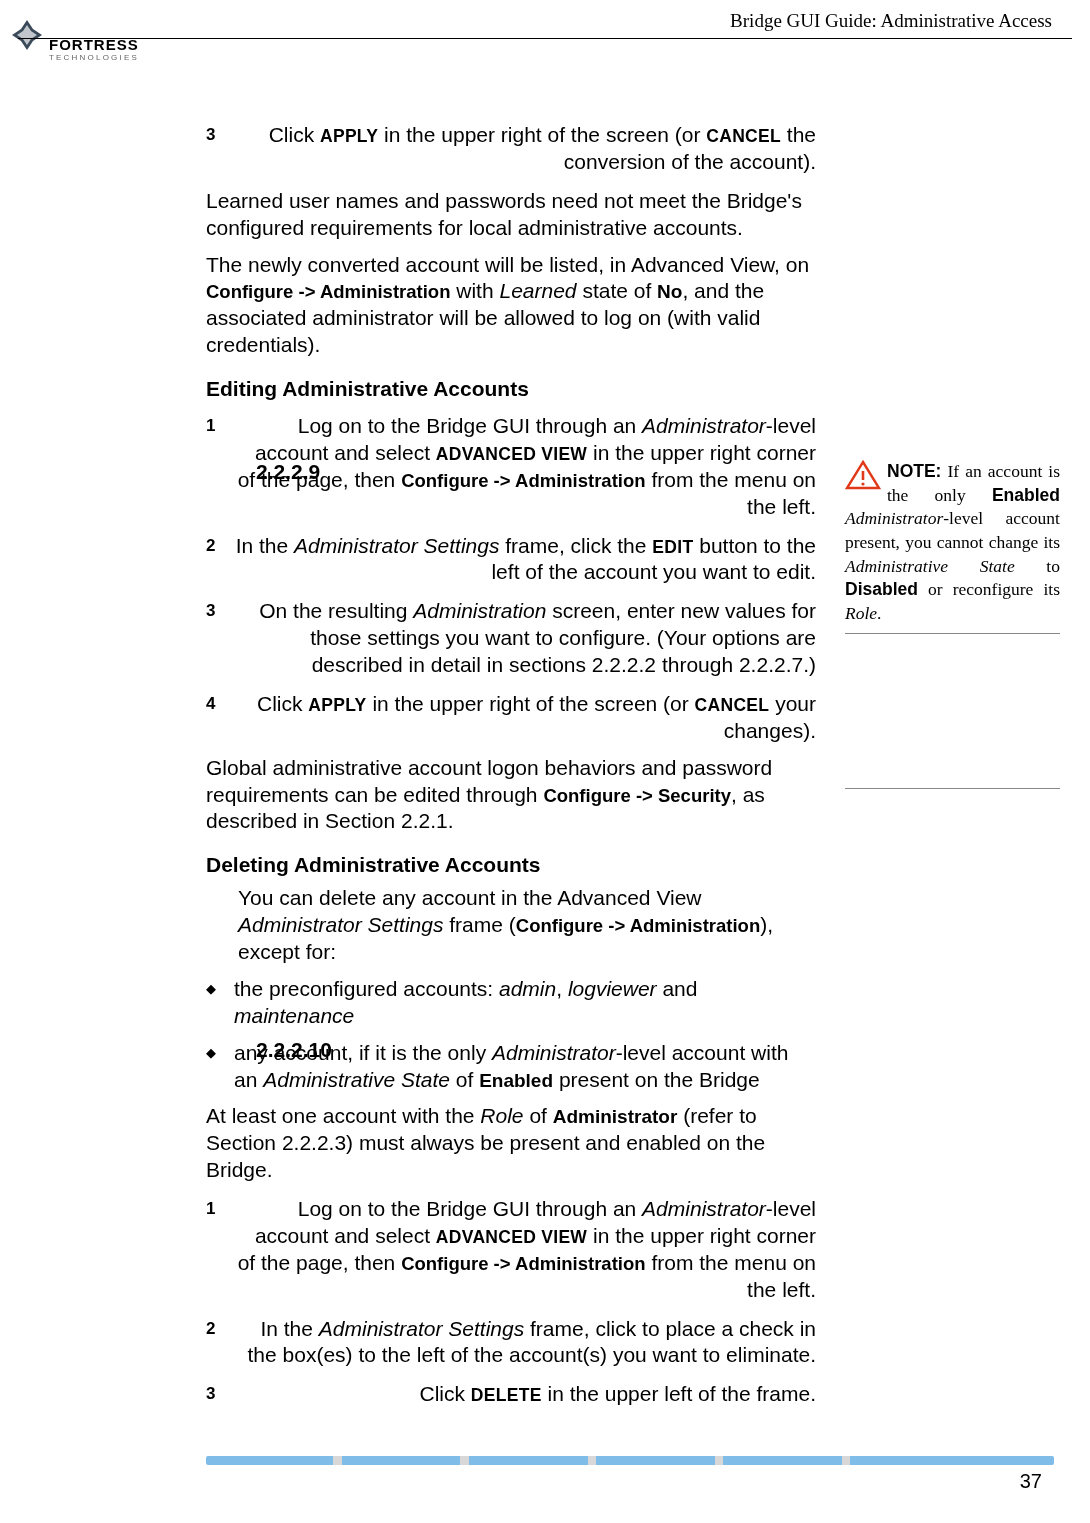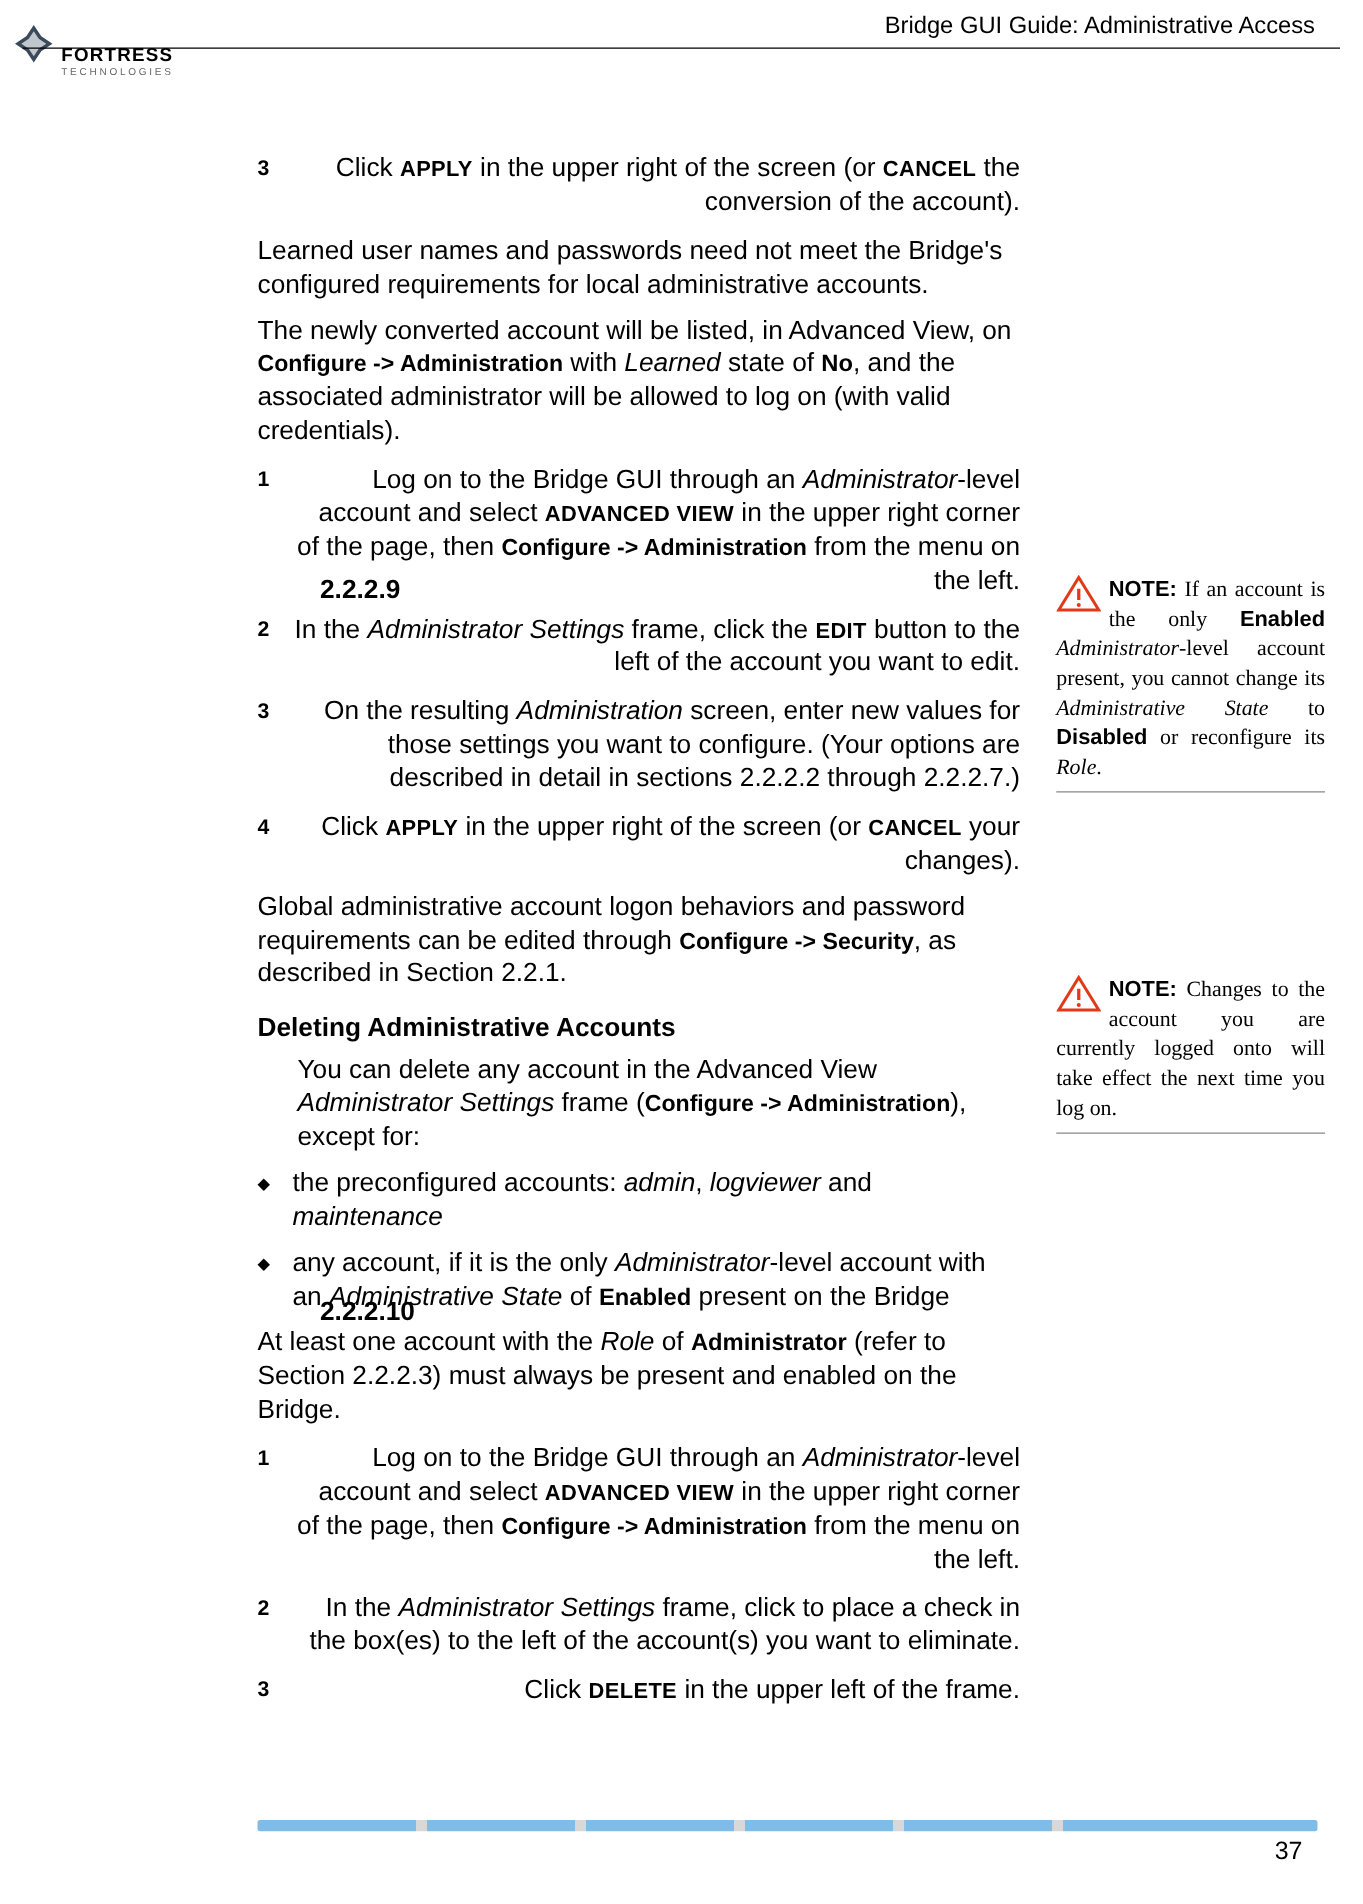--- a/index.html
+++ b/index.html
@@ -26,21 +26,21 @@
       position: absolute;
       top: 10px;
       left: 0;
       right: 0;
       border-bottom: 1px solid #000;
       width: calc(100% - 36px);
       margin-left: 18px;
       padding-bottom: 6px;
       text-align: right;
       font-size: 19px;
-      font-family: Liberation Sans, sans-serif;
+      font-family: Liberation Serif, serif;
     }
     .header-text { padding-right: 20px; }
     .main-col {
       position: absolute;
       left: 206px;
       top: 110px;
       width: 610px;
     }
     .section-num {
       position: absolute;
@@ -141,20 +141,21 @@
 
   <div class="step">
     <div class="num">3</div>
     <div class="body"><span>Click </span><span class="smallcaps">APPLY</span><span> in the upper right of the screen (or </span><span class="smallcaps">CANCEL</span><span> the conversion of the account).</span></div>
   </div>
 
   <div class="para">Learned user names and passwords need not meet the Bridge's configured requirements for local administrative accounts.</div>
 
   <div class="para" style="margin-top:10px;"><span>The newly converted account will be listed, in Advanced View, on </span><span class="menupath">Configure -&gt; Administration</span><span> with </span><span class="italic">Learned</span><span> state of </span><span class="bold-sans">No</span><span>, and the associated administrator will be allowed to log on (with valid credentials).</span></div>
 
+  <div class="h2"><span>Editing Administrative Accounts</span></div>
   <div class="section-num" style="top:350px;">2.2.2.9</div>
 
 
   <div class="step">
     <div class="num">1</div>
     <div class="body"><span>Log on to the Bridge GUI through an </span><span class="italic">Administrator</span><span>-level account and select </span><span class="smallcaps">ADVANCED VIEW</span><span> in the upper right corner of the page, then </span><span class="menupath">Configure -&gt; Administration</span><span> from the menu on the left.</span></div>
   </div>
 
   <div class="step">
     <div class="num">2</div>
@@ -215,27 +216,17 @@
           <line x1="18" y1="11" x2="18" y2="20" stroke="#e03a1a" stroke-width="2.6"></line>
           <circle cx="18" cy="24" r="1.6" fill="#e03a1a"></circle>
         </svg>
     </span>
     <span class="note-head">NOTE:</span><span> If an account is the only </span><span class="note-head">Enabled</span><span> </span><span class="italic">Administrator</span><span>-level account present, you cannot change its </span><span class="italic">Administrative State</span><span> to </span><span class="note-head">Disabled</span><span> or reconfigure its </span><span class="italic">Role</span><span>.</span>
   </div>
   <hr>
 </div>
 
 <div class="side-col" style="top:780px;">
-  <div>
-    <span class="note-icon">
-      <svg width="36" height="30" viewBox="0 0 36 30">
-          <polygon points="18,2 34,28 2,28" fill="none" stroke="#e03a1a" stroke-width="2.4"></polygon>
-          <line x1="18" y1="11" x2="18" y2="20" stroke="#e03a1a" stroke-width="2.6"></line>
-          <circle cx="18" cy="24" r="1.6" fill="#e03a1a"></circle>
-        </svg>
-    </span>
-    <span class="note-head">NOTE:</span><span> Changes to the account you are currently logged onto will take effect the next time you log on.</span>
-  </div>
   <hr>
 </div>
 
 <div class="footer-bar"></div>
 <div class="pagenum">37</div>
 
 </body></html>

